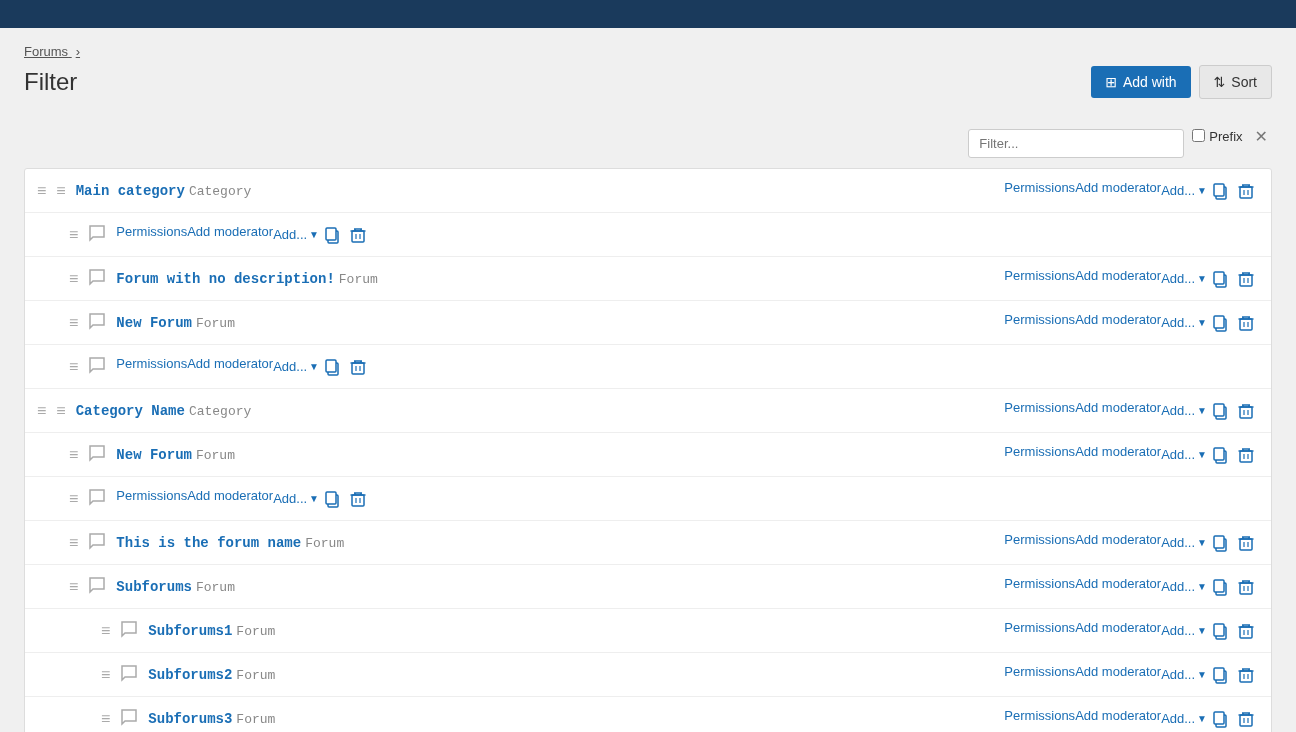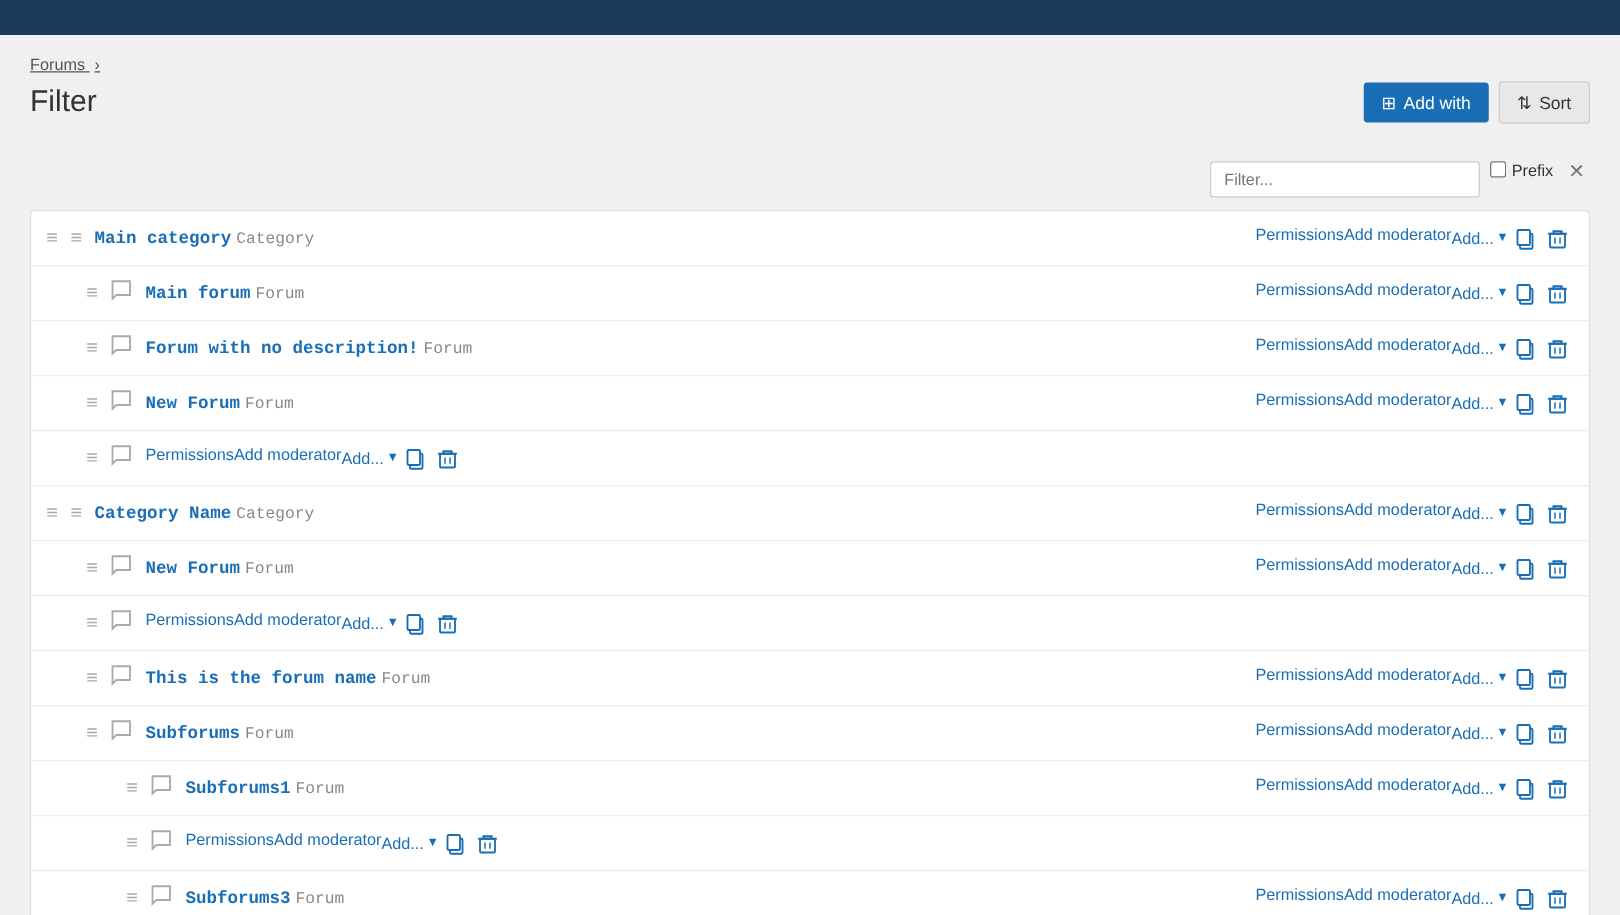--- a/index.html
+++ b/index.html
@@ -268,21 +268,20 @@
     <line x1="11" y1="8" x2="11" y2="13" stroke="#1a6eb5" stroke-width="1.2"></line>
   </svg>
           </button>
         </div>
       </div>
       <div class="node-row">
         <span class="drag-handle" style="margin-left: 32px;">≡</span>
         <span class="node-icon"><svg width="18" height="18" viewBox="0 0 18 18" fill="none" xmlns="http://www.w3.org/2000/svg">
       <path d="M2 2h14v11H5l-3 3V2z" stroke="#aaa" stroke-width="1.5" fill="none"></path>
     </svg></span>
-        <div class="node-info"><a class="node-name" href="#">Main forum</a><span class="node-type">Forum</span></div>
         <div class="node-actions">
           <a class="action-link" href="#">Permissions</a>
           <a class="action-link" href="#">Add moderator</a>
           <div class="add-dropdown">
             <a href="#" class="action-link">Add...</a>
             <span style="font-size:10px;color:#1a6eb5;">▼</span>
           </div>
           <button class="icon-btn">
             <svg width="18" height="18" viewBox="0 0 18 18" fill="none" xmlns="http://www.w3.org/2000/svg">
     <rect x="5" y="5" width="10" height="12" rx="1" stroke="#1a6eb5" stroke-width="1.5" fill="none"></rect>
@@ -584,20 +583,21 @@
     <line x1="11" y1="8" x2="11" y2="13" stroke="#1a6eb5" stroke-width="1.2"></line>
   </svg>
           </button>
         </div>
       </div>
       <div class="node-row">
         <span class="drag-handle" style="margin-left: 64px;">≡</span>
         <span class="node-icon"><svg width="18" height="18" viewBox="0 0 18 18" fill="none" xmlns="http://www.w3.org/2000/svg">
       <path d="M2 2h14v11H5l-3 3V2z" stroke="#aaa" stroke-width="1.5" fill="none"></path>
     </svg></span>
+        <div class="node-info"><a class="node-name" href="#">Subforums2</a><span class="node-type">Forum</span></div>
         <div class="node-actions">
           <a class="action-link" href="#">Permissions</a>
           <a class="action-link" href="#">Add moderator</a>
           <div class="add-dropdown">
             <a href="#" class="action-link">Add...</a>
             <span style="font-size:10px;color:#1a6eb5;">▼</span>
           </div>
           <button class="icon-btn">
             <svg width="18" height="18" viewBox="0 0 18 18" fill="none" xmlns="http://www.w3.org/2000/svg">
     <rect x="5" y="5" width="10" height="12" rx="1" stroke="#1a6eb5" stroke-width="1.5" fill="none"></rect>

